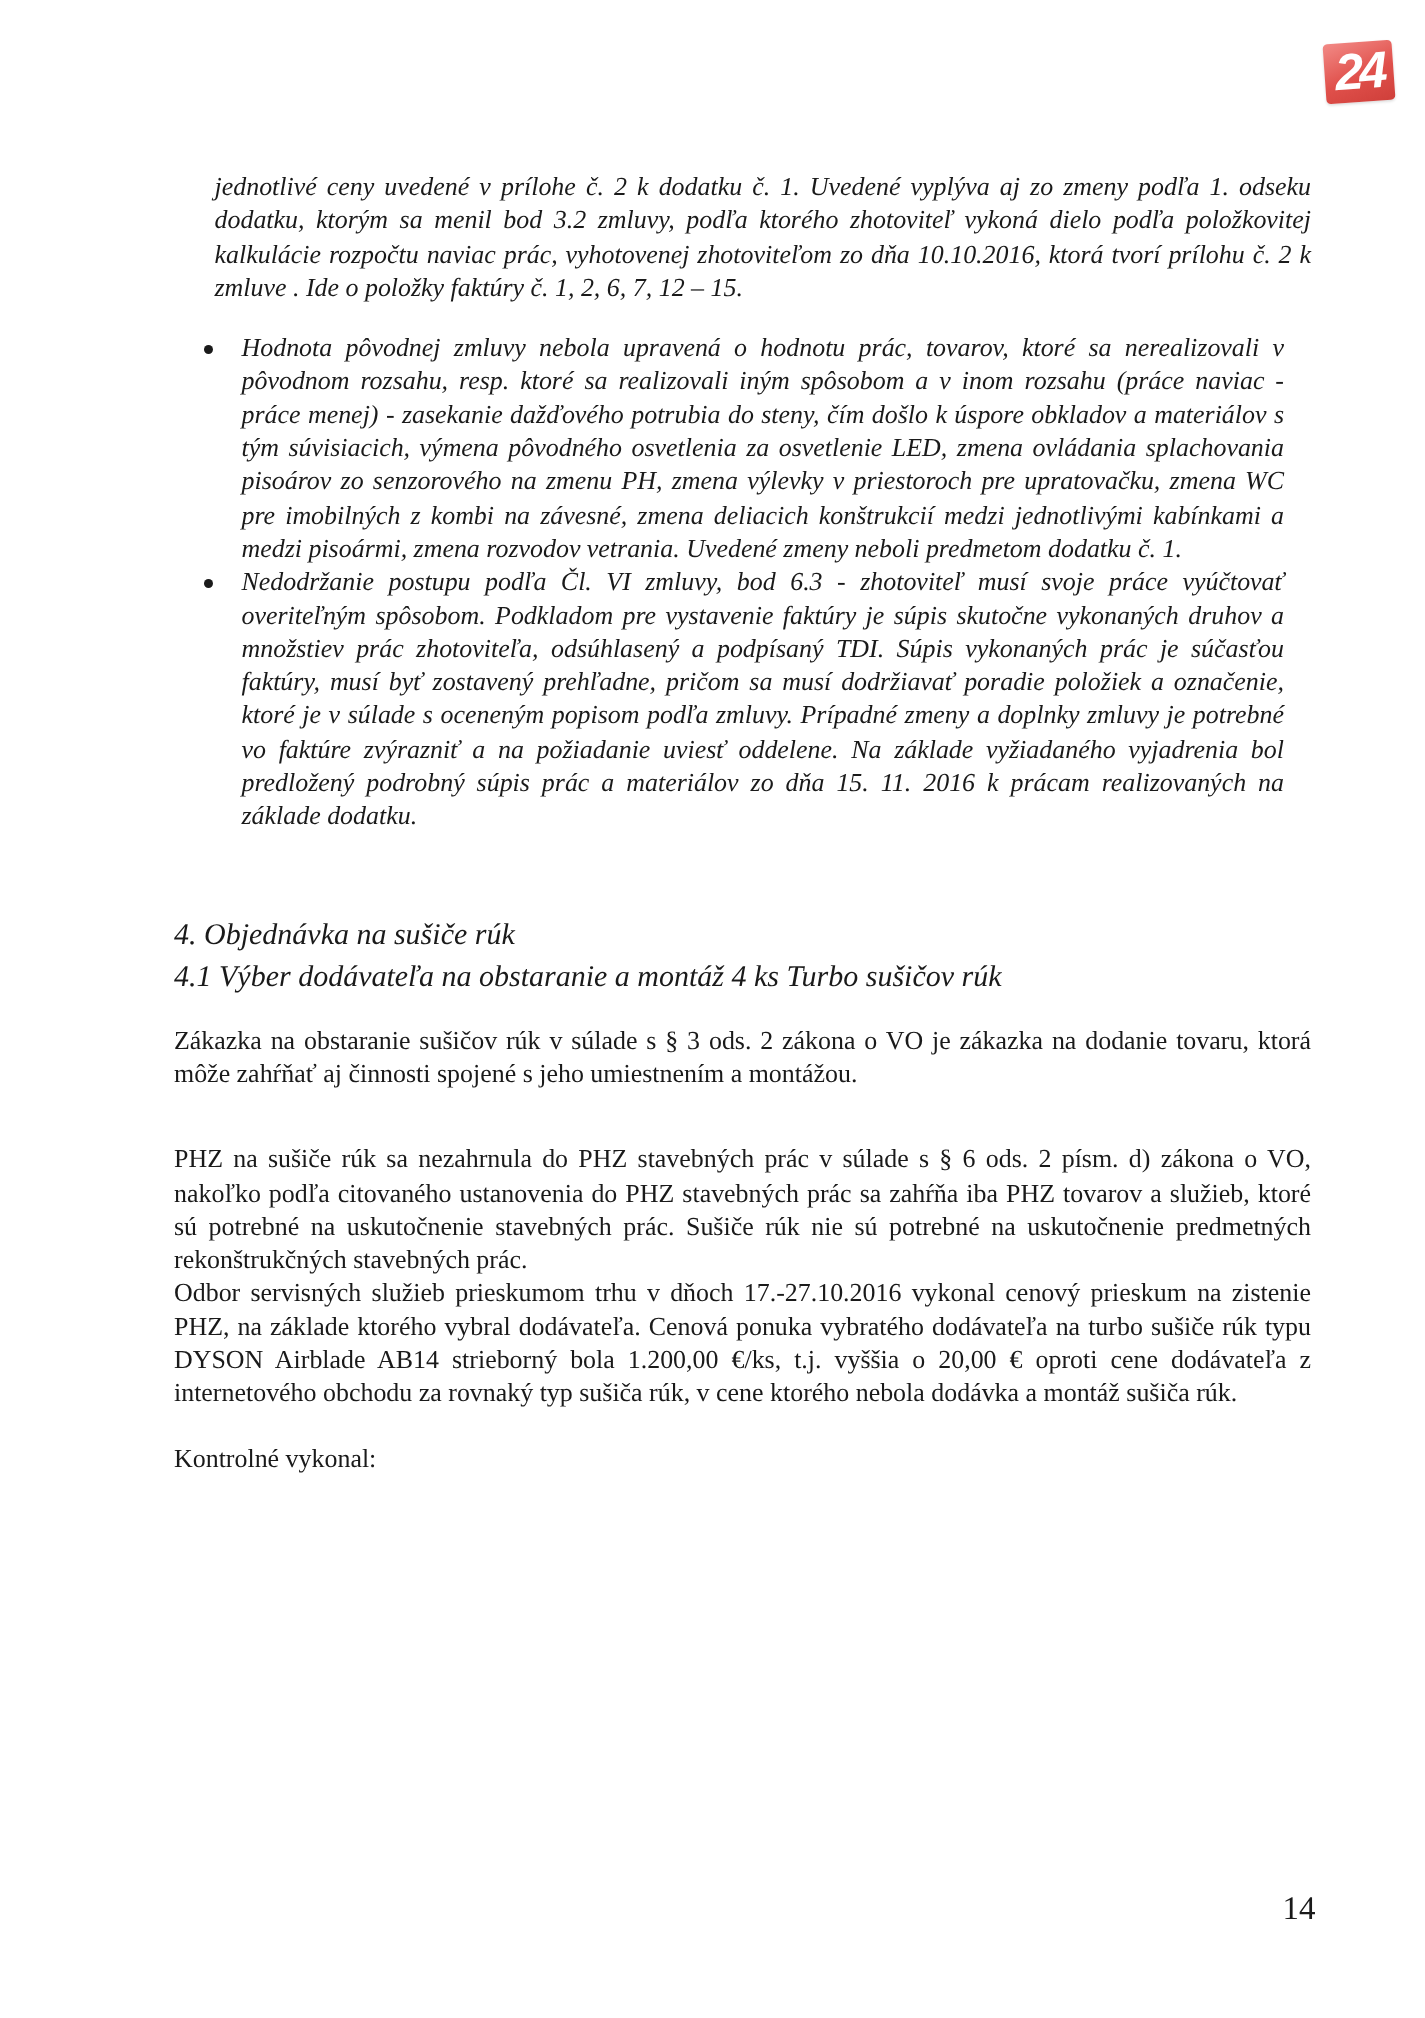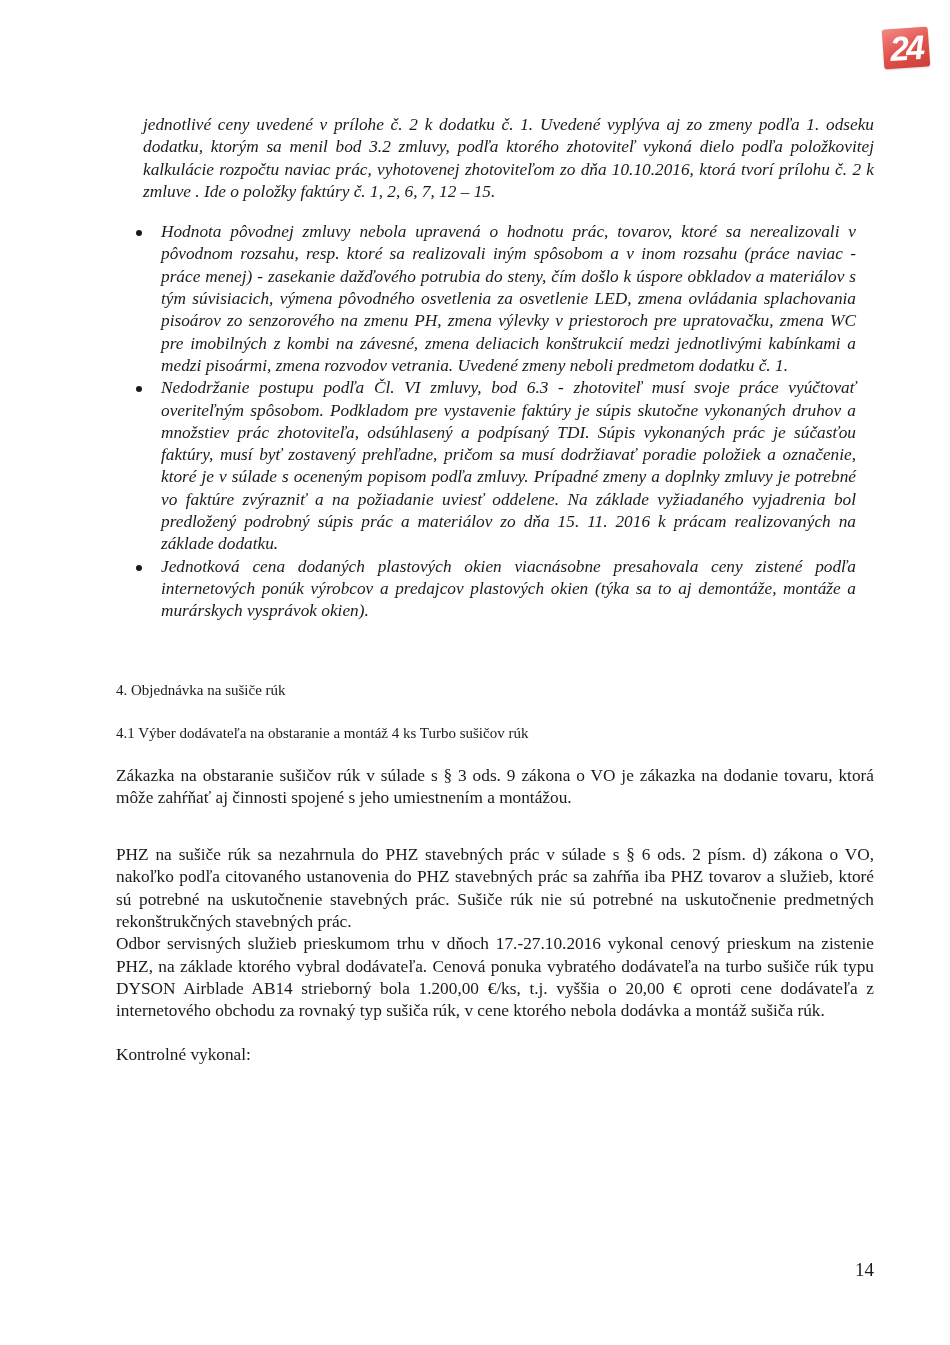--- a/index.html
+++ b/index.html
@@ -71,36 +71,37 @@
       top: 9px;
       width: 6px;
       height: 6px;
       border-radius: 50%;
       background: #1a1a1a;
     }
     .conclusion {
       margin-top: 22px;
     }
     .heading {
-      font-size: 15px;
+      font-size: 20px;
       line-height: 22px;
       margin: 0;
+      font-style: italic;
     }
     .h4 { margin-top: 56px; }
-    .h41 { margin-top: 21px; }
+    .h41 { margin-top: 6px; }
     .p1 { margin-top: 21px; }
     .p2 { margin-top: 35px; }
     .p3 { margin-top: 21px; }
     .p4 { margin-top: 0; }
     .p5 { margin-top: 21px; }
     .page-number {
       position: absolute;
       left: 855px;
       top: 1259px;
-      font-size: 19px;
+      font-size: 22px;
       font-family: "Liberation Serif", "DejaVu Serif", serif;
     }
   </style>
 </head>
 <body>
 
 <div class="logo">
   <span>24</span>
 </div>
 
@@ -109,29 +110,25 @@
 
   <ul class="bullet-list">
     <li class="bullet-item">
       <span class="bullet-dot"></span>
       <p class="para italic">Hodnota pôvodnej zmluvy nebola upravená o hodnotu prác, tovarov, ktoré sa nerealizovali v pôvodnom rozsahu, resp. ktoré sa realizovali iným spôsobom a v inom rozsahu (práce naviac - práce menej) - zasekanie dažďového potrubia do steny, čím došlo k úspore obkladov a materiálov s tým súvisiacich, výmena pôvodného osvetlenia za osvetlenie LED, zmena ovládania splachovania pisoárov zo senzorového na zmenu PH, zmena výlevky v priestoroch pre upratovačku, zmena WC pre imobilných z kombi na závesné, zmena deliacich konštrukcií medzi jednotlivými kabínkami a medzi pisoármi, zmena rozvodov vetrania. Uvedené zmeny neboli predmetom dodatku č. 1.</p>
     </li>
     <li class="bullet-item">
       <span class="bullet-dot"></span>
       <p class="para italic">Nedodržanie postupu podľa Čl. VI zmluvy, bod 6.3 - zhotoviteľ musí svoje práce vyúčtovať overiteľným spôsobom. Podkladom pre vystavenie faktúry je súpis skutočne vykonaných druhov a množstiev prác zhotoviteľa, odsúhlasený a podpísaný TDI. Súpis vykonaných prác je súčasťou faktúry, musí byť zostavený prehľadne, pričom sa musí dodržiavať poradie položiek a označenie, ktoré je v súlade s oceneným popisom podľa zmluvy. Prípadné zmeny a doplnky zmluvy je potrebné vo faktúre zvýrazniť a na požiadanie uviesť oddelene. Na základe vyžiadaného vyjadrenia bol predložený podrobný súpis prác a materiálov zo dňa 15. 11. 2016 k prácam realizovaných na základe dodatku.</p>
     </li>
-    <li class="bullet-item">
-      <span class="bullet-dot"></span>
-      <p class="para italic">Jednotková cena dodaných plastových okien viacnásobne presahovala ceny zistené podľa internetových ponúk výrobcov a predajcov plastových okien (týka sa to aj demontáže, montáže a murárskych vysprávok okien).</p>
-    </li>
   </ul>
 
 
   <p class="heading h4">4.  Objednávka na sušiče rúk</p>
   <p class="heading h41">4.1  Výber dodávateľa na obstaranie a montáž 4 ks Turbo sušičov rúk</p>
 
-  <p class="para p1">Zákazka na obstaranie sušičov rúk v súlade s § 3 ods. 9 zákona o VO je zákazka na dodanie tovaru, ktorá môže zahŕňať aj činnosti spojené s jeho umiestnením a montážou.</p>
+  <p class="para p1">Zákazka na obstaranie sušičov rúk v súlade s § 3 ods. 2 zákona o VO je zákazka na dodanie tovaru, ktorá môže zahŕňať aj činnosti spojené s jeho umiestnením a montážou.</p>
   <p class="para p2">PHZ na sušiče rúk sa nezahrnula do PHZ stavebných prác v súlade s § 6 ods. 2 písm. d) zákona o VO, nakoľko podľa citovaného ustanovenia do PHZ stavebných prác sa zahŕňa iba PHZ tovarov a služieb, ktoré sú potrebné na uskutočnenie stavebných prác. Sušiče rúk nie sú potrebné na uskutočnenie predmetných rekonštrukčných stavebných prác.</p>
   <p class="para p4">Odbor  servisných služieb prieskumom trhu v dňoch 17.-27.10.2016 vykonal cenový prieskum na zistenie PHZ, na základe ktorého vybral dodávateľa.  Cenová ponuka vybratého dodávateľa na turbo sušiče rúk typu DYSON Airblade AB14 strieborný bola 1.200,00 €/ks, t.j. vyššia o 20,00 € oproti cene dodávateľa z internetového obchodu  za rovnaký typ sušiča rúk, v cene ktorého nebola dodávka a montáž sušiča rúk.</p>
   <p class="para p5">Kontrolné vykonal:</p>
 </div>
 
 <div class="page-number">14</div>
 
 </body></html>

